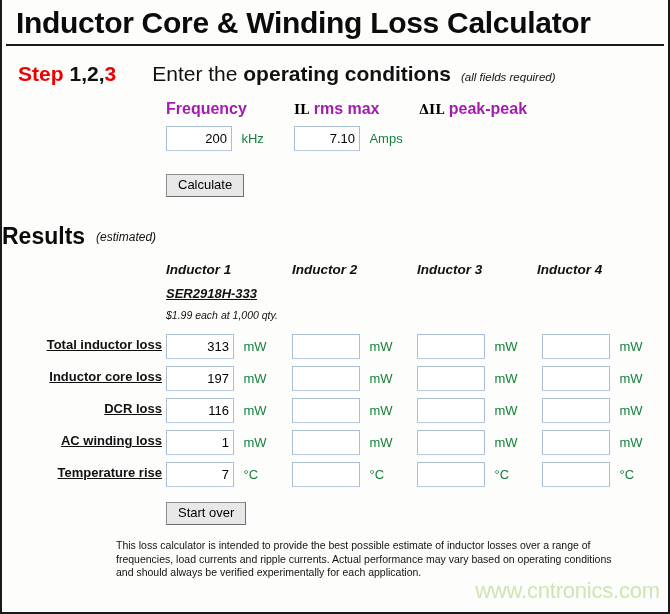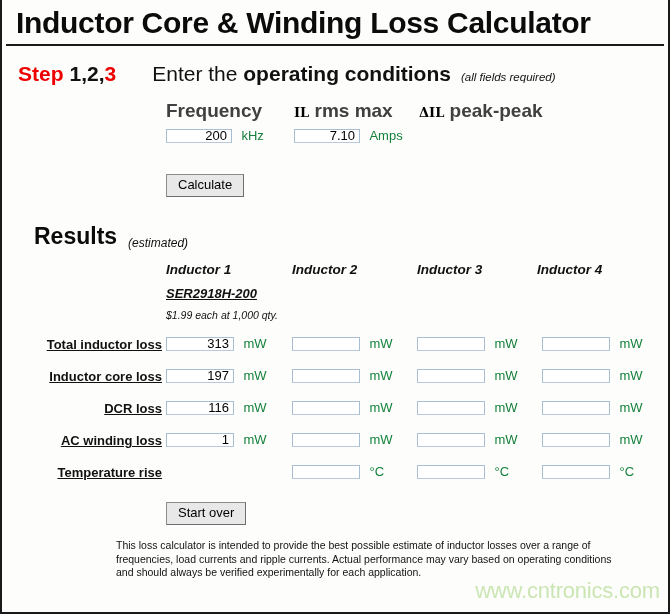--- a/index.html
+++ b/index.html
@@ -82,37 +82,37 @@
   .cond-labels, .cond-inputs {
     position: relative;
     height: 22px;
     margin-left: 0;
   }
   .cond-labels { margin-top: 14px; }
   .cond-inputs { margin-top: 4px; height: 24px; }
 
   .cond-cell { position: absolute; top: 0; white-space: nowrap; }
   .cond-label {
-    font-size: 19px;
-    font-weight: bold;
-    color: #404040;
+    font-size: 16px;
+    font-weight: bold;
+    color: #a21caf;
   }
   .serif-il {
     font-family: "DejaVu Serif", serif;
     font-weight: bold;
     font-size: 13px;
   }
 
   .txtbox {
     display: inline-block;
     vertical-align: middle;
     box-sizing: border-box;
     border: 1px solid #a9bdd4;
     background: #ffffff;
-    height: 14px;
+    height: 25px;
     line-height: 17px;
     font-family: "Liberation Sans", sans-serif;
     font-size: 13px;
     color: #000;
     text-align: right;
     padding: 0 4px 0 12px;
     border-bottom-color: #b9c8da;
   }
   .txtbox.w-cond { width: 66px; }
   .unit {
@@ -136,23 +136,23 @@
     border-bottom-color: #6f6f6f;
     padding: 3px 11px 4px 11px;
     line-height: 14px;
   }
   .calc-wrap { margin-top: 24px; padding-left: 164px; }
   .startover-wrap { margin-top: 8px; padding-left: 164px; }
 
   
   .results-row {
     margin-top: 26px;
-    padding-left: 32px;
+    padding-left: 0;
     display: flex;
-    align-items: flex-end;
+    align-items: center;
   }
   .results-title {
     font-size: 23px;
     font-weight: bold;
     color: #0b0b0b;
   }
   .results-est {
     margin-left: 11px;
     font-size: 12px;
     font-style: italic;
@@ -266,21 +266,21 @@
     <button class="btn">Calculate</button>
   </div>
 
   <div class="results-row">
     <span class="results-title">Results</span>
     <span class="results-est">(estimated)</span>
   </div>
 
   <div class="grid">
     <div class="col-head" style="left:164px;">Inductor 1</div>
-    <div class="part-link" style="left:164px;">SER2918H-200</div>
+    <div class="part-link" style="left:164px;">SER2918H-333</div>
     <div class="part-price" style="left:164px;">$1.99 each at 1,000 qty.</div>
 
     <div class="col-head" style="left:290px;">Inductor 2</div>
     <div class="col-head" style="left:415px;">Inductor 3</div>
     <div class="col-head" style="left:535px;">Inductor 4</div>
   </div>
 
   <div>
 
     <div class="res-row">
@@ -358,20 +358,24 @@
         <span class="unit">mW</span>
       </div>
       <div class="res-cell" style="left:540px;">
         <input class="txtbox w-res" value="" style="">
         <span class="unit">mW</span>
       </div>
     </div>
 
     <div class="res-row">
       <div class="res-label" style="width:156px;left:4px;">Temperature rise</div>
+      <div class="res-cell" style="left:164px;">
+        <input class="txtbox w-res" value="7" style="">
+        <span class="unit">°C</span>
+      </div>
       <div class="res-cell" style="left:290px;">
         <input class="txtbox w-res" value="" style="">
         <span class="unit">°C</span>
       </div>
       <div class="res-cell" style="left:415px;">
         <input class="txtbox w-res" value="" style="">
         <span class="unit">°C</span>
       </div>
       <div class="res-cell" style="left:540px;">
         <input class="txtbox w-res" value="" style="">

